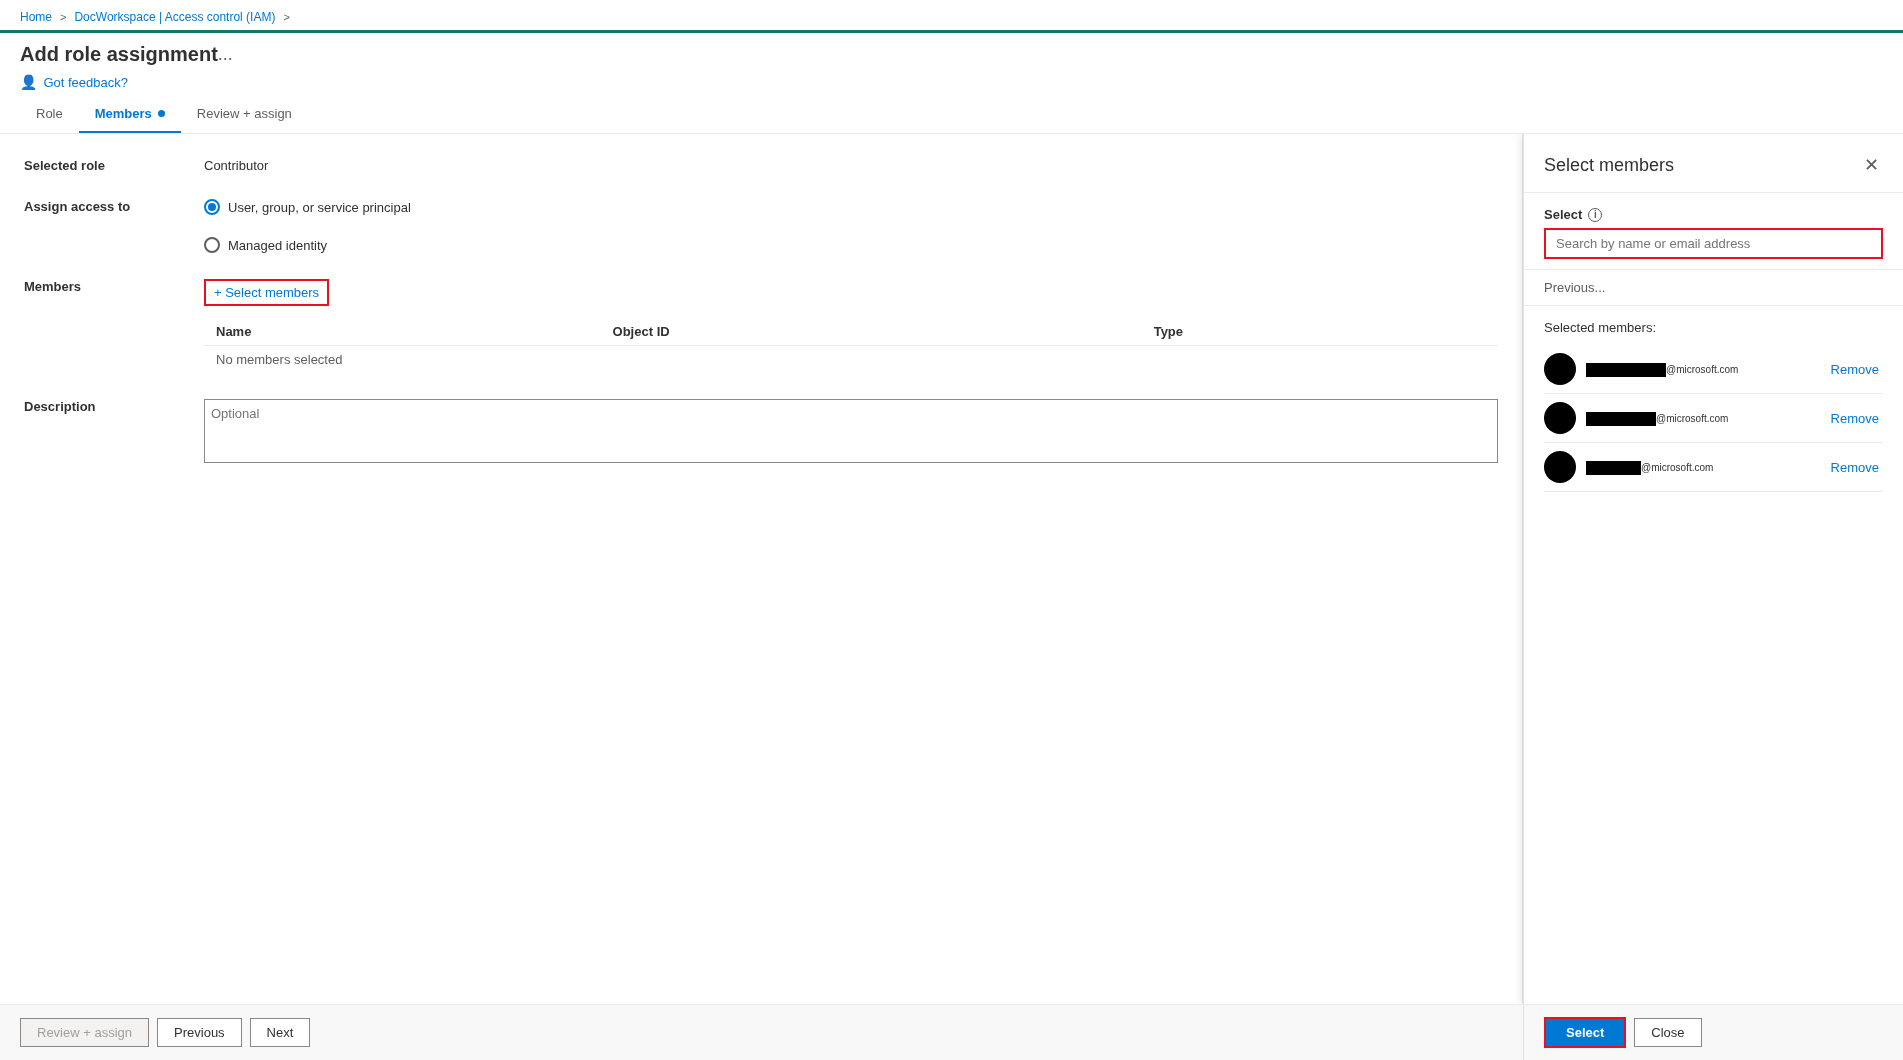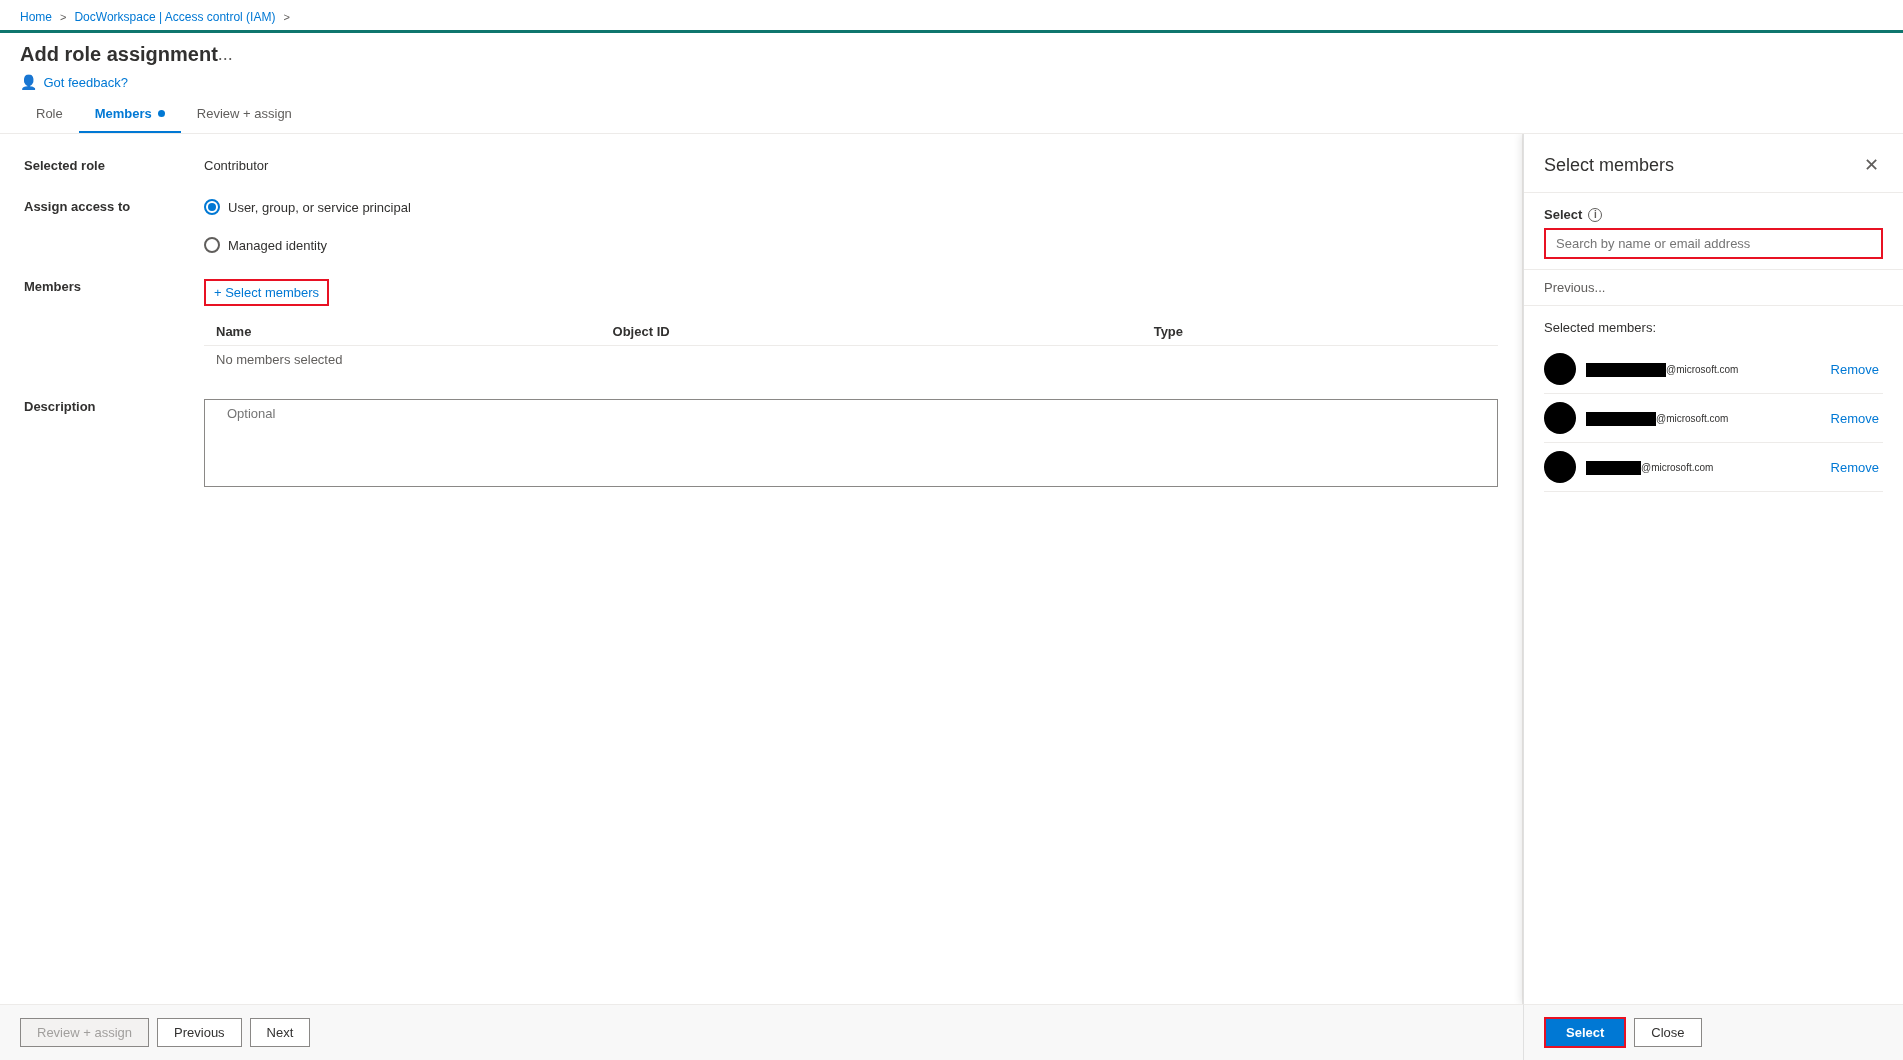--- a/index.html
+++ b/index.html
@@ -169,23 +169,23 @@
     }
     .members-table td {
       padding: 6px 12px;
       font-size: 13px;
       color: #605e5c;
     }
 
     
     .description-textarea {
       width: 100%;
-      height: 88px;
+      height: 64px;
       border: 1px solid #8a8886;
-      padding: 6px 22px;
+      padding: 6px 6px;
       font-size: 13px;
       font-family: inherit;
       color: #a19f9d;
       resize: none;
       outline: none;
     }
 
     
     .right-panel {
       width: 380px;

